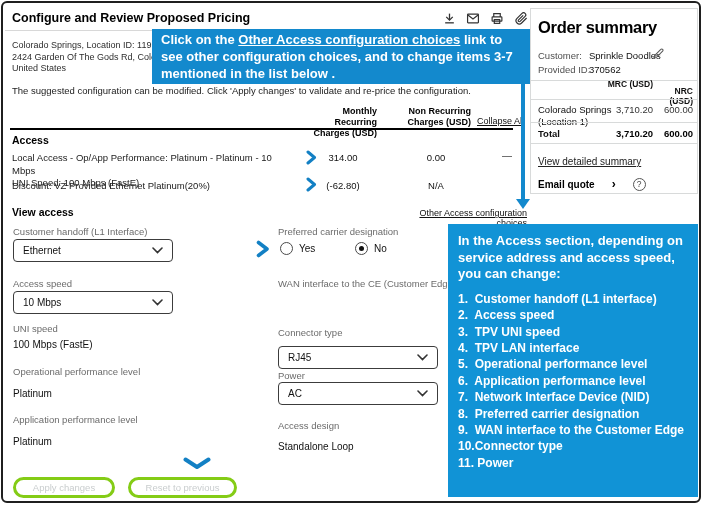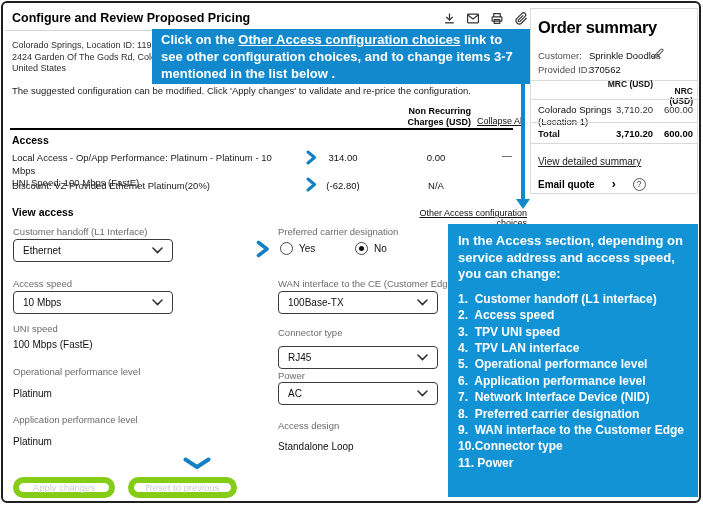--- a/index.html
+++ b/index.html
@@ -25,21 +25,21 @@
 
   .form-label { font-size:9.5px; color:#6b6b6b; }
   .select-box { width:160px; height:23px; border:1px solid #3c3c3c; border-radius:4px;
                 display:flex; align-items:center; justify-content:space-between;
                 padding:0 9px; font-size:10px; color:#111; background:#fff; cursor:pointer; }
   .static-value { font-size:10px; color:#111; }
   .radio-row { display:flex; align-items:center; font-size:10px; color:#111; }
   .radio-circle { width:13px; height:13px; border:1.4px solid #4a4a4a; border-radius:50%;
                   display:inline-flex; align-items:center; justify-content:center; background:#fff; }
   .radio-dot { width:5px; height:5px; border-radius:50%; background:#111; }
-  .pill-btn { height:21px; border:6px solid #84cc16; border-radius:12px; background:#fff;
+  .pill-btn { height:21px; border:3px solid #84cc16; border-radius:12px; background:#fff;
               color:#c9cdce; font-size:9.5px; font-family:"Liberation Sans",sans-serif;
               display:flex; align-items:center; justify-content:center; }
 
   
   .summary-card { width:168px; height:186px; border:1px solid #d8dada; background:#fff; z-index:2; }
   .sum-title { font-size:16.5px; font-weight:bold; color:#000; letter-spacing:-0.3px; }
   .sum-label { font-size:9.5px; color:#4f4f4f; }
   .sum-value { font-size:9.5px; color:#111; }
   .sum-col-head { font-size:8.5px; font-weight:bold; color:#111; text-align:right; }
   .sum-money { font-size:9.5px; color:#333; text-align:right; }
@@ -104,20 +104,21 @@
   <div class="abs hdr-divider" style="left:5px; top:30px; width:523px;"></div>
 
   <div class="abs addr" style="left:12px; top:40px;">
     <div>Colorado Springs, Location ID: 1199893</div>
     <div>2424 Garden Of The Gods Rd, Colorad</div>
     <div>United States</div>
   </div>
 
   <div class="abs note" style="left:12px; top:85px;">The suggested configuration can be modified. Click 'Apply changes' to validate and re-price the configuration.</div>
 
+  <div class="abs col-head" style="left:303px; top:106px; width:74px;">Monthly Recurring Charges (USD)</div>
   <div class="abs col-head" style="left:407px; top:106px; width:64px;">Non Recurring Charges (USD)</div>
   <div class="abs link-sm" style="left:477px; top:116px;">Collapse All</div>
 
   <div class="abs rule-black" style="left:10px; top:128px; width:503px;"></div>
 
   <div class="abs section-head" style="left:12px; top:134px;">Access</div>
 
   <div class="abs" style="left:0; top:0;">
     <div class="abs row-label" style="left:12px; top:152px; width:280px;">
       <div>Local Access - Op/App Performance: Platinum - Platinum - 10 Mbps</div>
@@ -184,26 +185,20 @@
     <span>Yes</span>
   </div>
   <div class="abs radio-row" style="left:355px; top:242px; gap:6px;">
     <span class="radio-circle">
         <span class="radio-dot"></span>
       </span>
     <span>No</span>
   </div>
 
   <div class="abs form-label" style="left:278px; top:278px;">WAN interface to the CE (Customer Edge)</div>
-  <div class="abs select-box" style="left:278px; top:291px;">
-    <span>100Base-TX</span>
-    <svg width="11" height="7" viewBox="0 0 11 7" fill="none" stroke="#333" stroke-width="1.6" stroke-linecap="round">
-        <polyline points="1,1 5.5,5.5 10,1"></polyline>
-      </svg>
-  </div>
 
   <div class="abs form-label" style="left:278px; top:327px;">Connector type</div>
   <div class="abs select-box" style="left:278px; top:339px;margin-top:7px;">
     <span>RJ45</span>
     <svg width="11" height="7" viewBox="0 0 11 7" fill="none" stroke="#333" stroke-width="1.6" stroke-linecap="round">
         <polyline points="1,1 5.5,5.5 10,1"></polyline>
       </svg>
   </div>
 
   <div class="abs form-label" style="left:278px; top:370px;">Power</div>

